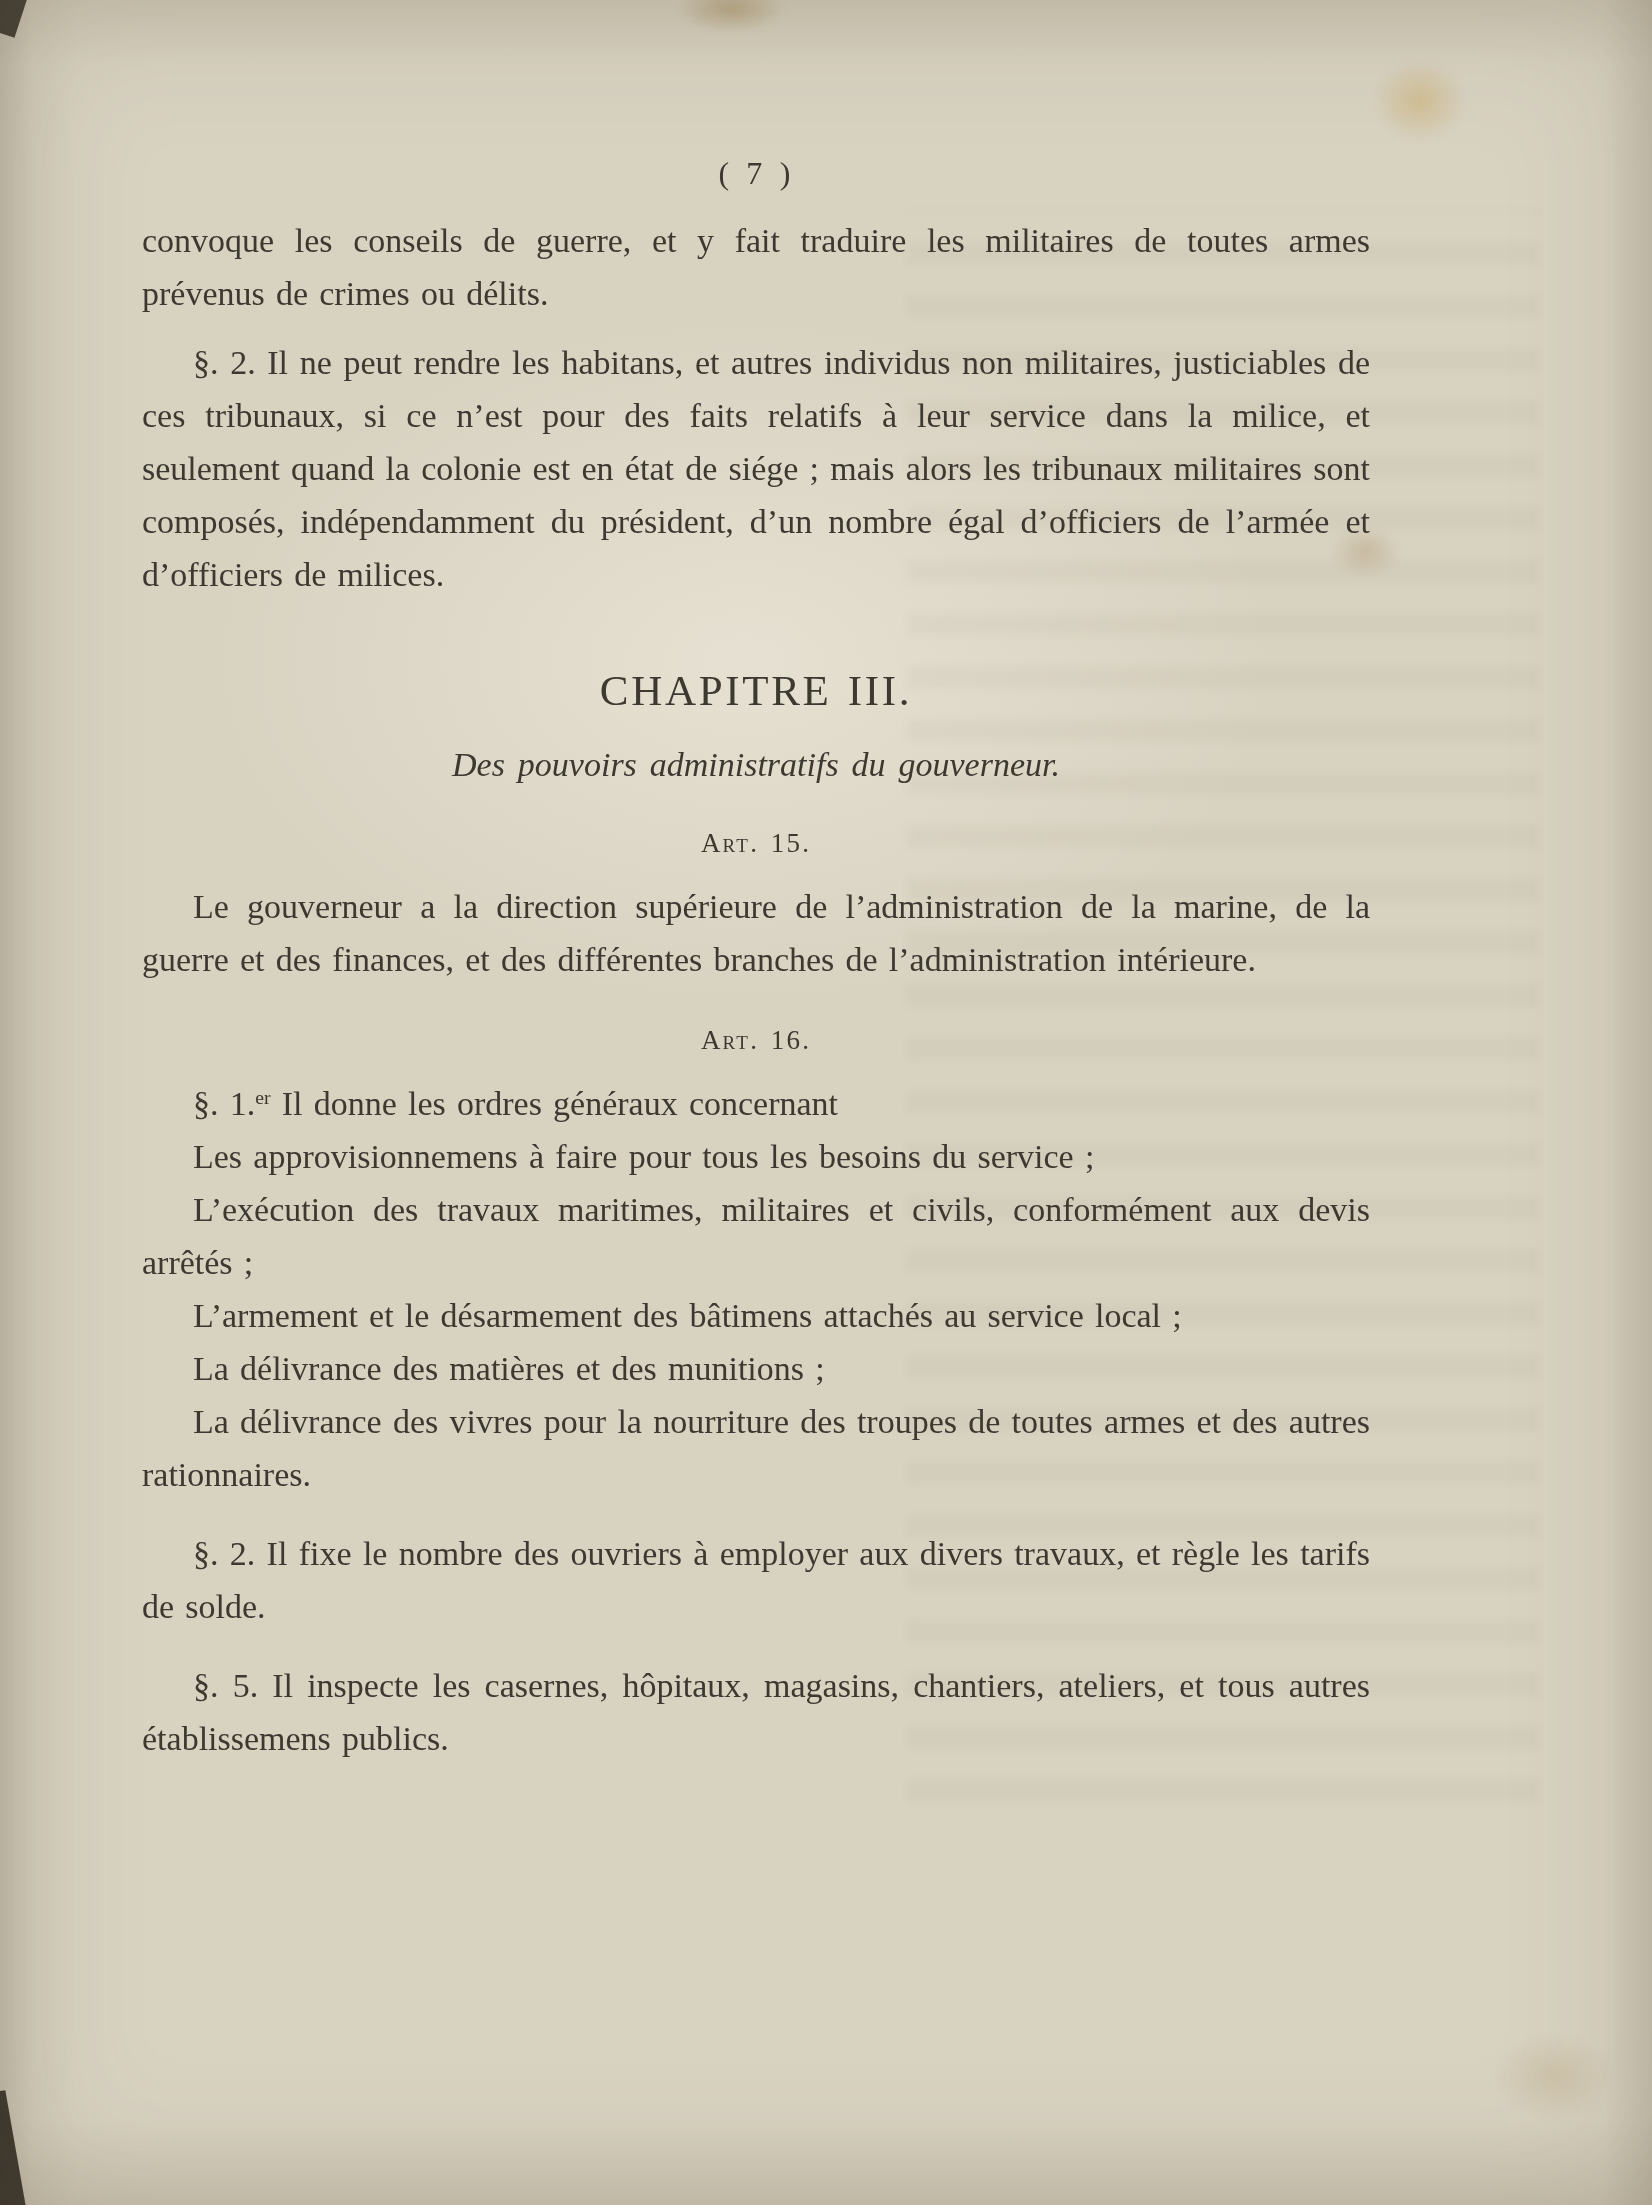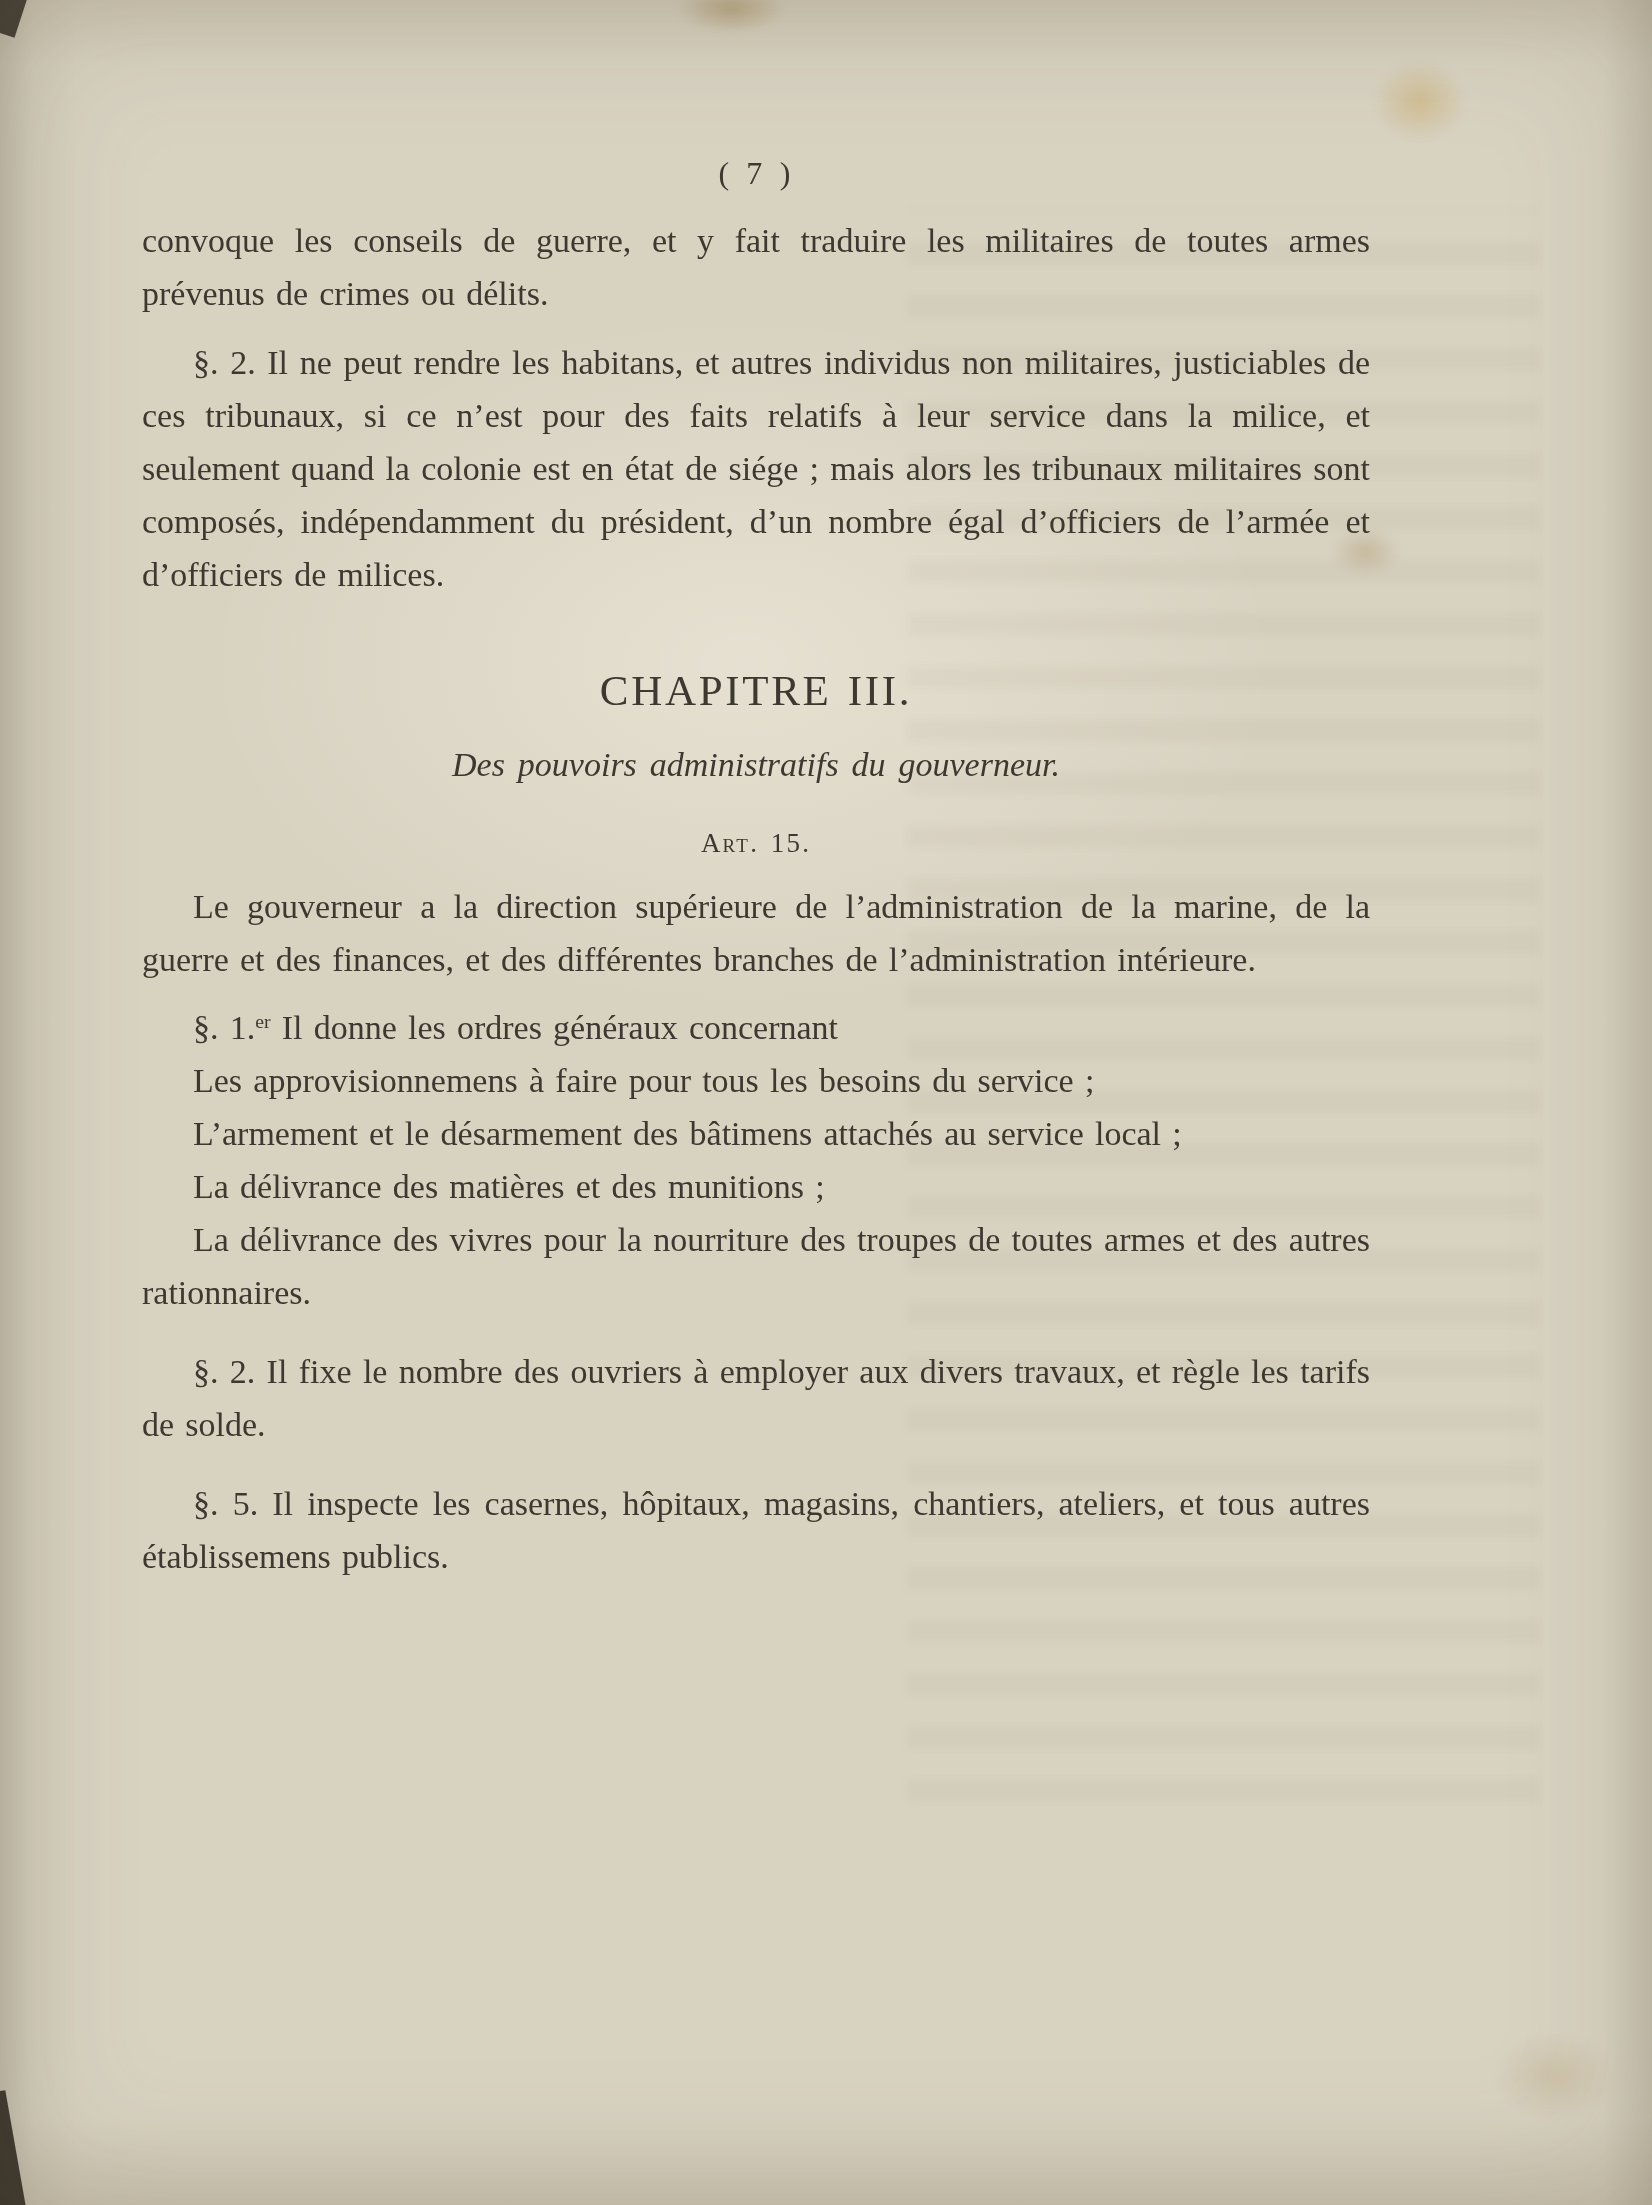--- a/index.html
+++ b/index.html
@@ -132,24 +132,26 @@
     <p class="para">§. 2. Il ne peut rendre les habitans, et autres individus non militaires, justiciables de ces tribunaux, si ce n’est pour des faits relatifs à leur service dans la milice, et seulement quand la colonie est en état de siége&nbsp;; mais alors les tribunaux militaires sont composés, indépendamment du président, d’un nombre égal d’officiers de l’armée et d’officiers de milices.</p>
 
     <h1 class="chapter">CHAPITRE III.</h1>
 
     <h2 class="chapter-sub">Des pouvoirs administratifs du gouverneur.</h2>
 
     <div class="art">Art. 15.</div>
 
     <p class="para">Le gouverneur a la direction supérieure de l’administration de la marine, de la guerre et des finances, et des différentes branches de l’administration intérieure.</p>
 
+    <div class="art">Art. 16.</div>
 
     <p class="para"><span>§. 1.</span><sup class="sup">er</sup><span> Il donne les ordres généraux concernant</span></p>
 
     <p class="para item">Les approvisionnemens à faire pour tous les besoins du service ;</p>
+    <p class="para item">L’exécution des travaux maritimes, militaires et civils, conformément aux devis arrêtés ;</p>
     <p class="para item">L’armement et le désarmement des bâtimens attachés au service local ;</p>
     <p class="para item">La délivrance des matières et des munitions ;</p>
     <p class="para item">La délivrance des vivres pour la nourriture des troupes de toutes armes et des autres rationnaires.</p>
 
     <p class="para spaced">§. 2. Il fixe le nombre des ouvriers à employer aux divers travaux, et règle les tarifs de solde.</p>
 
     <p class="para spaced">§. 5. Il inspecte les casernes, hôpitaux, magasins, chantiers, ateliers, et tous autres établissemens publics.</p>
 
   </div>
 </div>

